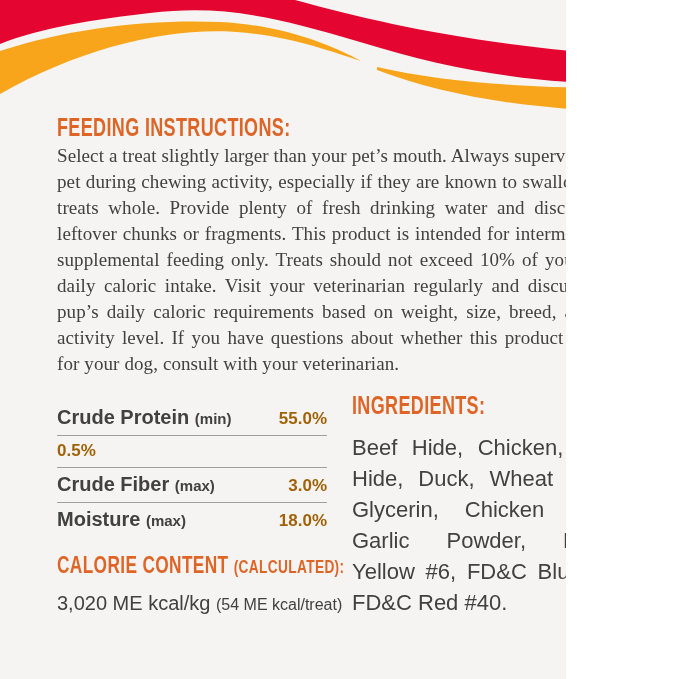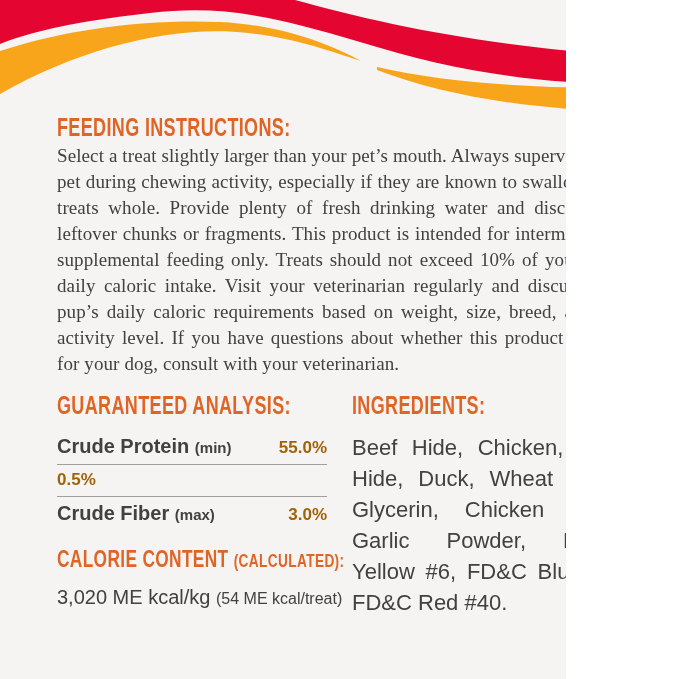--- a/index.html
+++ b/index.html
@@ -83,33 +83,36 @@
     <path d="M0,0 L295,0 C390,26 500,50 679,59 L679,84 C560,87 470,76 360,42 C270,15 220,5 150,13 C95,19 40,28 0,44 Z" fill="#e40630"></path>
     <path d="M0,51 C70,28 150,19 220,22 C285,25 335,47 361,61 C330,51 295,38 248,33 C175,25 85,46 0,94 Z" fill="#f9a51b"></path>
     <path d="M377,67 C460,86 565,90 679,87 L679,112 C560,114 455,100 377,70 Z" fill="#f9a51b"></path>
   </svg>
 
   <h1 class="hd feeding-title"><span class="squeeze">FEEDING INSTRUCTIONS:</span></h1>
 
   <p class="feeding-body">Select a treat slightly larger than your pet’s mouth. Always supervise your pet during chewing activity, especially if they are known to swallow their treats whole. Provide plenty of fresh drinking water and discard any leftover chunks or fragments. This product is intended for intermittent or supplemental feeding only. Treats should not exceed 10% of your dog's daily caloric intake. Visit your veterinarian regularly and discuss your pup’s daily caloric requirements based on weight, size, breed, age and activity level. If you have questions about whether this product is right for your dog, consult with your veterinarian.</p>
 
   <div class="col-left">
-    <h2 class="hd section-title"><span class="squeeze">GUARANTEED ANALYSIS:</span></h2>
 
     <div class="ga-table">
       <div class="ga-row">
         <span><span>Crude Protein</span> <span class="ga-qual">(min)</span></span>
         <span class="ga-val">55.0%</span>
       </div>
       <div class="ga-row">
         <span class="ga-val">0.5%</span>
       </div>
       <div class="ga-row">
         <span><span>Crude Fiber</span> <span class="ga-qual">(max)</span></span>
         <span class="ga-val">3.0%</span>
+      </div>
+      <div class="ga-row">
+        <span><span>Moisture</span> <span class="ga-qual">(max)</span></span>
+        <span class="ga-val">18.0%</span>
       </div>
     </div>
 
     <h2 class="hd cal-title"><span class="squeeze"><span>CALORIE CONTENT</span> <span class="cal-suffix">(CALCULATED):</span></span></h2>
 
     <p class="cal-value"><span>3,020 ME kcal/kg</span> <span class="cal-note">(54 ME kcal/treat)</span></p>
   </div>
 
   <div class="col-right">
     <h2 class="hd section-title"><span class="squeeze">INGREDIENTS:</span></h2>

